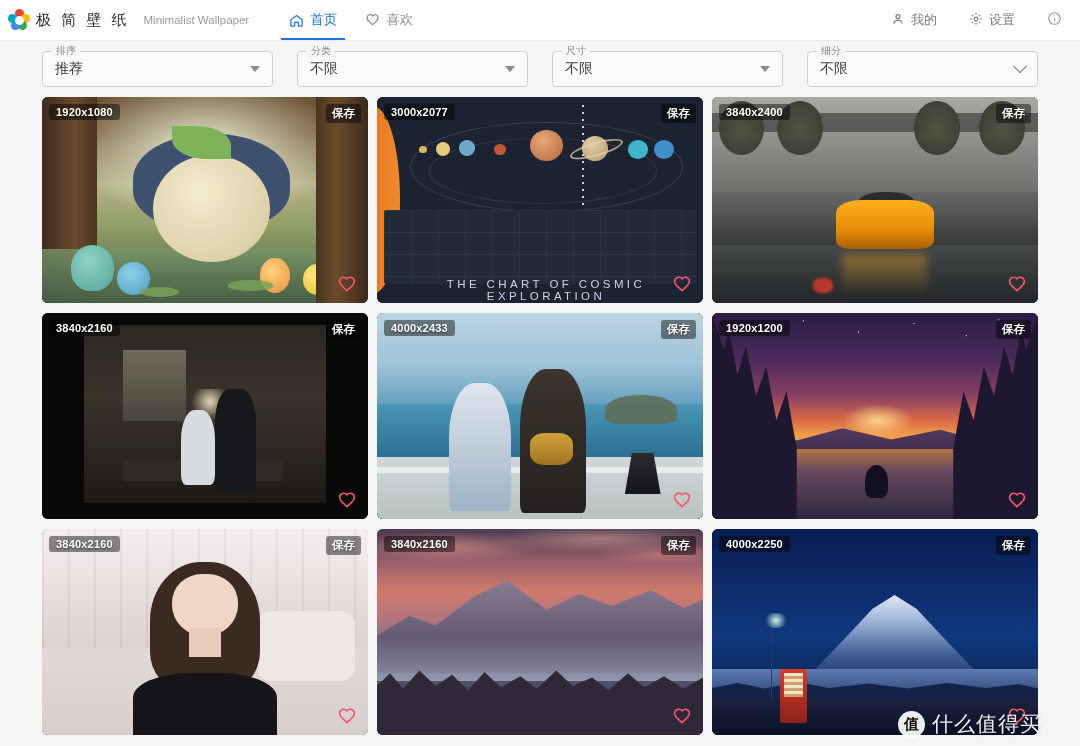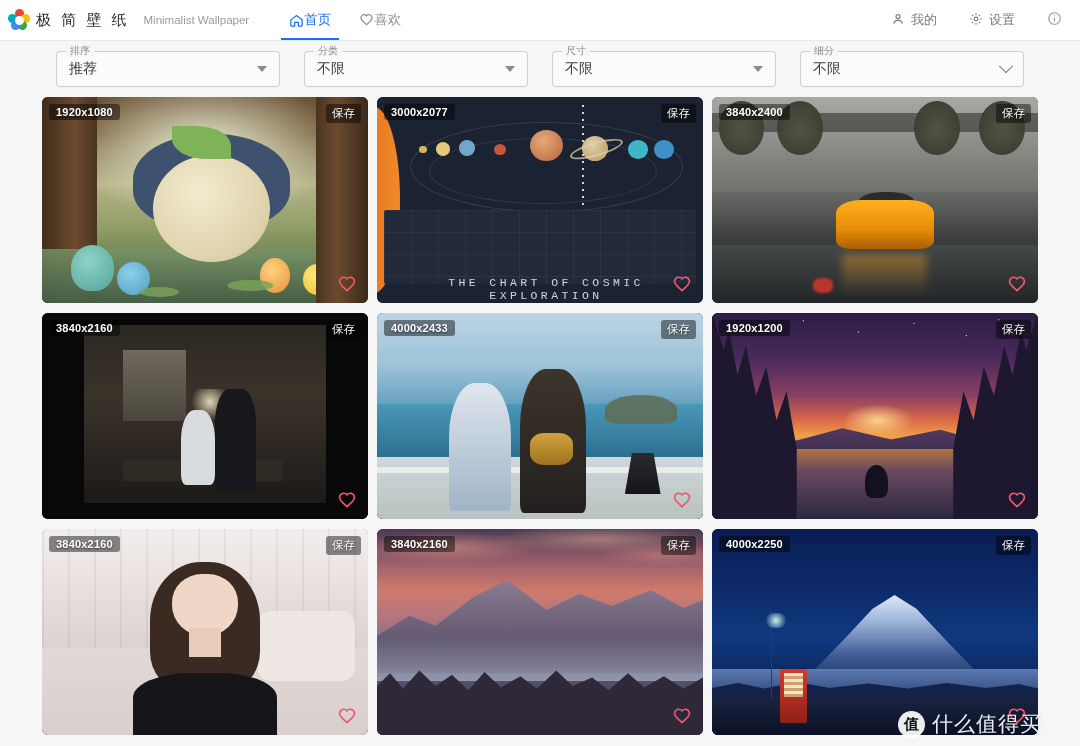--- a/index.html
+++ b/index.html
@@ -46,20 +46,21 @@
   }
   .nav {
     display: flex;
     align-items: center;
     height: 100%;
     margin-left: 26px;
   }
   .nav-item {
     display: flex;
     align-items: center;
+    gap: 6px;
     height: 100%;
     padding: 0 14px;
     font-size: 13.5px;
     color: #8d8d8d;
     position: relative;
     cursor: pointer;
     white-space: nowrap;
   }
   .nav-item.active { color: #1a73e8; }
   .nav-item.active::after {
@@ -88,21 +89,21 @@
   }
   .hr-item.icon-only { padding-right: 2px; }
 
   
   .filterbar {
     height: 56px;
     background: #f6f6f6;
     display: flex;
     align-items: center;
     gap: 24px;
-    padding: 0 56px;
+    padding: 0 42px;
   }
   .select {
     position: relative;
     flex: 1 1 0;
     height: 36px;
     background: #fbfbfb;
     border: 1px solid #cfcfcf;
     border-radius: 4px;
     display: flex;
     align-items: center;
@@ -165,21 +166,21 @@
     letter-spacing: .2px;
     z-index: 4;
     text-shadow: 0 1px 2px rgba(0,0,0,.6);
   }
   .badge-save {
     position: absolute;
     top: 7px; right: 7px;
     background: rgba(0,0,0,0.45);
     color: #fff;
     font-size: 11.5px;
-    font-weight: 400;
+    font-weight: 700;
     padding: 2px 6px;
     border-radius: 3px;
     z-index: 4;
     text-shadow: 0 1px 2px rgba(0,0,0,.6);
   }
   .heart {
     position: absolute;
     right: 10px; bottom: 8px;
     z-index: 5;
   }
@@ -288,21 +289,21 @@
     position:absolute;left:2%;right:2%;bottom:9%;top:55%;
     background:
       repeating-linear-gradient(90deg,rgba(255,255,255,.045) 0 1px,transparent 1px 27px),
       repeating-linear-gradient(180deg,rgba(255,255,255,.045) 0 1px,transparent 1px 22px),
       #222a3a;
     border-radius:2px;
   }
   .a-cosmic .chart-title {
     position:absolute;left:12px;right:0;bottom:1px;text-align:center;
     font-size:11.5px;letter-spacing:3.4px;color:#cfd4dd;
-    font-family:Liberation Mono, monospace;
+    font-family:Liberation Sans, sans-serif;
   }
 
   .a-car {
     background:linear-gradient(180deg,#8e8f8b 0%,#7d7f7c 30%,#5d5f5c 52%,#3a3c3b 70%,#2c2e2e 100%);
   }
   .a-car .wall {
     position:absolute;left:0;top:0;width:100%;height:46%;
     background:linear-gradient(180deg,#a9a9a3,#6f716d);
   }
   .a-car .beam {

